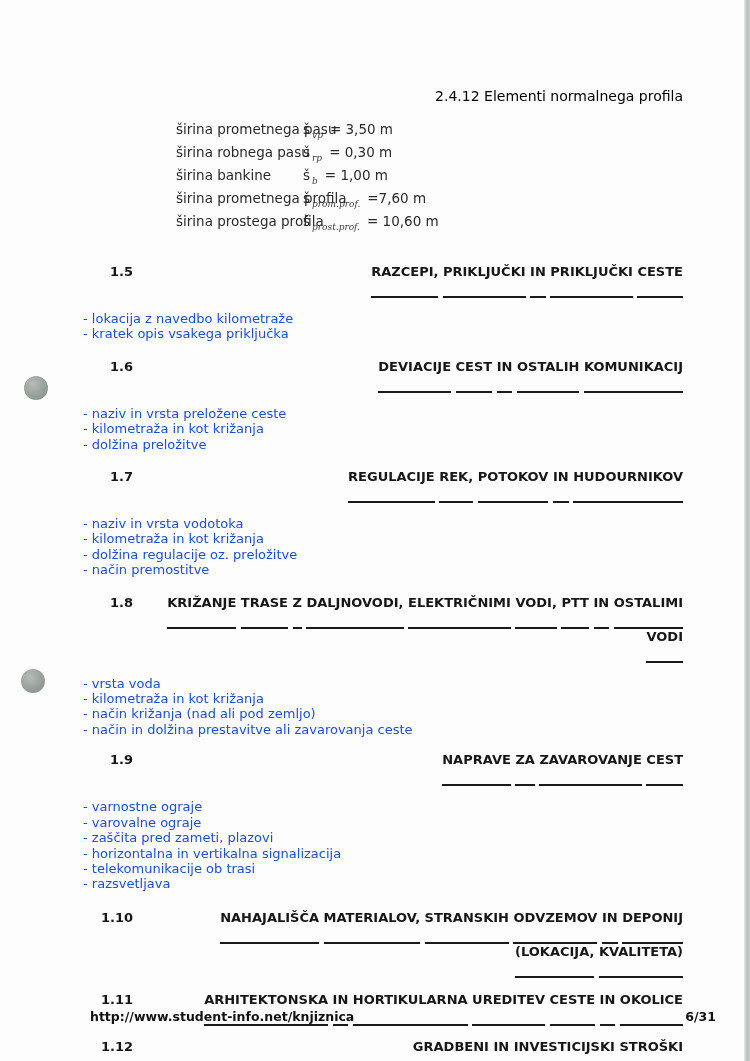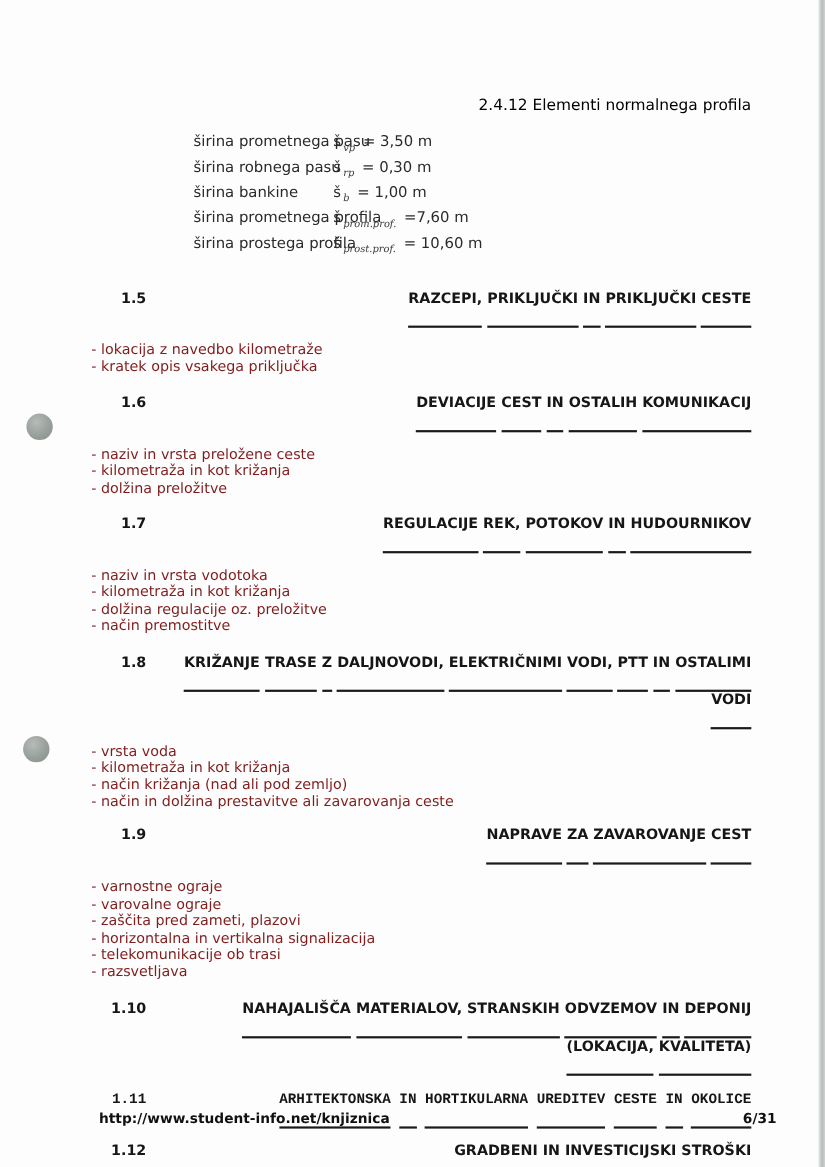--- a/index.html
+++ b/index.html
@@ -67,21 +67,21 @@
     margin-left: 2px;
     margin-right: 7px;
     color: #3a3a3a;
   }
 
   
   .sec { margin-top: 17px; }
   .sec:nth-child(1) { margin-top: 31px; }
   .sec:nth-child(5) { margin-top: 15px; }
   .sec:nth-child(6) { margin-top: 18px; }
-  .sec:nth-child(7) { margin-top: 14px; font-family: Liberation Mono, monospace; }
+  .sec:nth-child(7) { margin-top: 14px; }
   .sec:nth-child(8) { margin-top: 13px; }
   .sec-head { display: flex; color: #161616; text-align: right; }
   .sec-num {
     flex: none;
     width: 46px;
     margin-left: 4px;
     font-weight: 700;
     font-size: 13px;
     line-height: 16px;
   }
@@ -95,32 +95,32 @@
   .uw {
     display: inline-block;
     border-bottom: 2px solid #1a1a1a;
     padding-bottom: 16px;
   }
   .bullets { margin-top: 13px; }
   .sec:nth-child(8) .bullets { margin-top: 10px; }
   .bullet {
     font-size: 13px;
     line-height: 15.4px;
-    color: #7f1d1d;
+    color: #1d4ed8;
     white-space: nowrap;
   }
 
   
   .footer {
     position: absolute;
     left: 0; top: 1009px;
     width: 750px;
     display: flex;
     justify-content: space-between;
-    padding: 0 44px 0 90px;
+    padding: 0 34px 0 90px;
     font-weight: 700;
     font-size: 12.5px;
     color: #101010;
   }
 </style>
 </head>
 <body>
 
 <div class="page">
 

